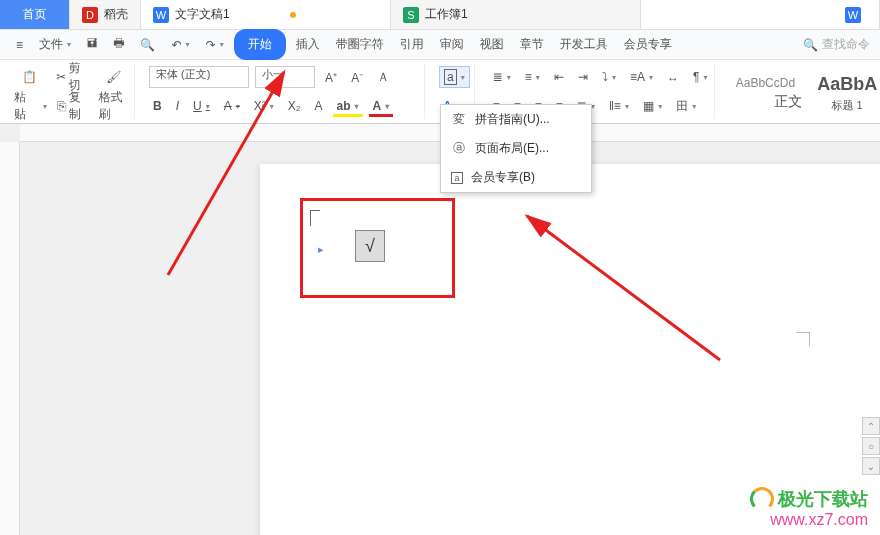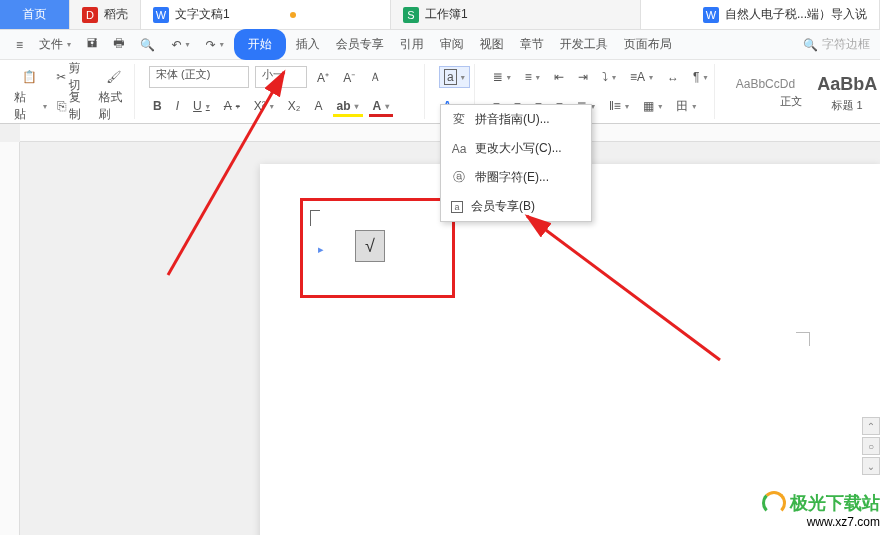--- a/index.html
+++ b/index.html
@@ -56,24 +56,24 @@
 .check-cell { position: absolute; left: 355px; top: 230px; width: 30px; height: 32px; border: 1px solid #888; background: #ddd; display: flex; align-items: center; justify-content: center; color: #333; font-size: 18px; }
 .cursor-mark { position: absolute; left: 310px; top: 210px; width: 10px; height: 16px; border-left: 1px solid #666; border-top: 1px solid #666; }
 .small-cursor { position: absolute; left: 318px; top: 243px; color: #5b8def; font-size: 11px; }
 .corner-mark { position: absolute; width: 14px; height: 14px; border: 1px solid #bbb; }
 .corner-mark.tr { right: 70px; top: 208px; border-left: none; border-bottom: none; }
 
 
 .arrow-svg { position: absolute; top: 0; left: 0; pointer-events: none; z-index: 200; }
 
 
-.watermark { position: absolute; right: 0; bottom: 6px; text-align: right; z-index: 300; }
+.watermark { position: absolute; right: 12px; bottom: 6px; text-align: right; z-index: 300; }
 .wm-top { font-size: 18px; color: #3bb44a; font-weight: bold; display: flex; align-items: center; gap: 4px; }
 .wm-swirl { width: 24px; height: 24px; border: 3px solid #f5a623; border-radius: 50%; border-left-color: #3bb44a; border-bottom-color: transparent; }
-.wm-url { font-size: 12px; color: #000000; }
+.wm-url { font-size: 16px; color: #ec4899; }
 .scroll-btns { position: absolute; right: 0; bottom: 60px; display: flex; flex-direction: column; gap: 2px; }
 .scroll-btns div { width: 18px; height: 18px; background: #f0f0f0; border: 1px solid #ccc; display: flex; align-items: center; justify-content: center; font-size: 10px; color: #888; }
 </style>
 </head>
 <body>
 
 <div class="tabs">
   <div class="tab home">首页</div>
   <div class="tab">
     <span class="ticon" style="background:#d9281e">D</span>
@@ -83,47 +83,46 @@
     <span class="ticon" style="background:#2e77f9">W</span>
     <span>文字文稿1</span>
     <span class="dot"></span>
   </div>
   <div class="tab" style="width:250px">
     <span class="ticon" style="background:#1ea362">S</span>
     <span>工作簿1</span>
   </div>
   <div class="tab last">
     <span class="ticon" style="background:#2e77f9">W</span>
-    <span>自然人电子税...端）导入说</span>
   </div>
 </div>
 
 <div class="menubar">
   <span class="menu-btn">≡</span>
   <span class="menu-btn">
       <span>文件</span>
       <span class="caret">▾</span>
     </span>
   <span class="menu-btn">🖬</span>
   <span class="menu-btn">🖶</span>
   <span class="menu-btn">🔍</span>
   <span class="menu-btn">↶<span class="caret">▾</span></span>
   <span class="menu-btn">↷<span class="caret">▾</span></span>
   <span class="menu-btn pill">开始</span>
   <span class="menu-btn">插入</span>
-  <span class="menu-btn">会员专享</span>
+  <span class="menu-btn">带圈字符</span>
   <span class="menu-btn">引用</span>
   <span class="menu-btn">审阅</span>
   <span class="menu-btn">视图</span>
   <span class="menu-btn">章节</span>
   <span class="menu-btn">开发工具</span>
-  <span class="menu-btn">页面布局</span>
+  <span class="menu-btn">会员专享</span>
   <span class="search">
     <span class="mini-icon">🔍</span>
-    <span>字符边框</span>
+    <span>查找命令</span>
   </span>
 </div>
 
 <div class="ribbon">
   <div class="rgroup">
     <div class="rrow">
       <div class="rbtn-big">
         <span class="bigicon">📋</span>
       </div>
       <div class="rbtn">
@@ -141,21 +140,21 @@
           <span>⎘</span>
           <span>复制</span>
         </div>
       <span>格式刷</span>
     </div>
   </div>
 
   <div class="rgroup" style="min-width:280px">
     <div class="rrow">
       <div class="font-select" style="width:100px"><span>宋体 (正文)</span></div>
-      <div class="font-select" style="width:52px"><span>小一</span></div>
+      <div class="font-select" style="width:60px"><span>小一</span></div>
       <span class="rbtn">A⁺</span>
       <span class="rbtn">A⁻</span>
       <span class="rbtn">Ａ</span>
     </div>
     <div class="rrow">
       <span class="rbtn bold">B</span>
       <span class="rbtn ital">I</span>
       <span class="rbtn under">U<span class="caret">▾</span></span>
       <span class="rbtn strike">A<span class="caret">▾</span></span>
       <span class="rbtn">X²<span class="caret">▾</span></span>
@@ -201,42 +200,38 @@
       <span class="rbtn">‖≡<span class="caret">▾</span></span>
       <span class="rbtn">▦<span class="caret">▾</span></span>
       <span class="rbtn">田<span class="caret">▾</span></span>
     </div>
   </div>
 
   <div class="rgroup" style="border-right:none">
     <div style="display:flex;gap:8px;align-items:center;height:100%">
       <div style="text-align:right">
         <div class="style-prev normal">AaBbCcDd</div>
-        <div style="font-size:11px">正文</div>
+        <div style="font-size:14px">正文</div>
       </div>
       <div style="text-align:center">
         <div class="style-prev h1">AaBbA</div>
         <div style="font-size:11px">标题 1</div>
       </div>
     </div>
   </div>
 </div>
 
 <div class="dropdown">
   <div class="dd-item">
     <span class="dd-icon">変</span>
     <span>拼音指南(U)...</span>
   </div>
   <div class="dd-item">
-    <span class="dd-icon">Aa</span>
-    <span>更改大小写(C)...</span>
-  </div>
-  <div class="dd-item">
     <span class="dd-icon">ⓐ</span>
-    <span>带圈字符(E)...</span>
+    <span>页面布局(E)...</span>
   </div>
   <div class="dd-item">
     <span class="dd-icon" style="border:1px solid #666;width:12px;height:12px;font-size:9px">a</span>
     <span>会员专享(B)</span>
   </div>
 </div>
 
 <div class="doc-area">
   <div class="rulers"></div>
   <div class="vruler"></div>

